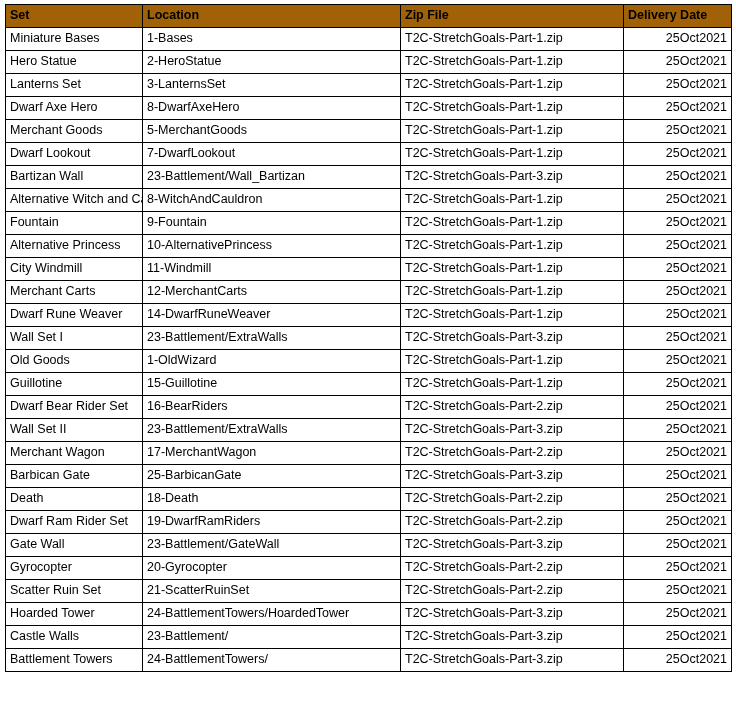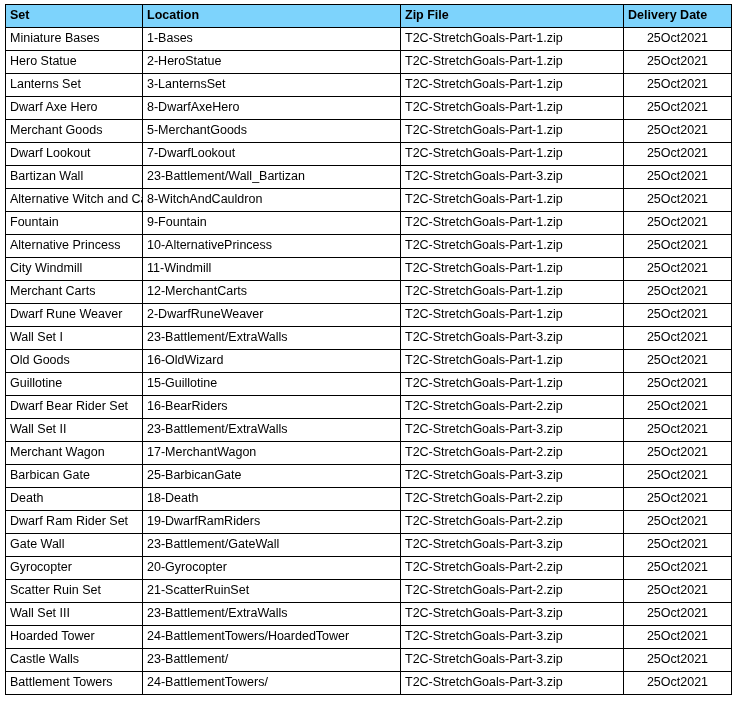--- a/index.html
+++ b/index.html
@@ -30,29 +30,29 @@
     border: 1px solid #000000;
     padding: 2px 4px 3px 4px;
     height: 17px;
     line-height: 15px;
     overflow: hidden;
     white-space: nowrap;
     text-overflow: clip;
     vertical-align: middle;
   }
   table.grid thead th {
-    background: #7dd3fc;
+    background: #a16207;
     font-weight: bold;
     text-align: left;
   }
   col.c-set { width: 137px; }
   col.c-loc { width: 258px; }
   col.c-zip { width: 223px; }
   col.c-date { width: 108px; }
-  td.date, th.date { text-align: center; }
+  td.date, th.date { text-align: right; }
   td.set, td.loc, td.zip { text-align: left; }
 </style>
 </head>
 <body>
 
 <div class="sheet">
   <table class="grid">
     <colgroup>
       <col class="c-set">
       <col class="c-loc">
@@ -135,33 +135,33 @@
           <td class="date">25Oct2021</td>
         </tr>
         <tr>
           <td class="set">Merchant Carts</td>
           <td class="location">12-MerchantCarts</td>
           <td class="zip">T2C-StretchGoals-Part-1.zip</td>
           <td class="date">25Oct2021</td>
         </tr>
         <tr>
           <td class="set">Dwarf Rune Weaver</td>
-          <td class="location">2-DwarfRuneWeaver</td>
+          <td class="location">14-DwarfRuneWeaver</td>
           <td class="zip">T2C-StretchGoals-Part-1.zip</td>
           <td class="date">25Oct2021</td>
         </tr>
         <tr>
           <td class="set">Wall Set I</td>
           <td class="location">23-Battlement/ExtraWalls</td>
           <td class="zip">T2C-StretchGoals-Part-3.zip</td>
           <td class="date">25Oct2021</td>
         </tr>
         <tr>
           <td class="set">Old Goods</td>
-          <td class="location">16-OldWizard</td>
+          <td class="location">1-OldWizard</td>
           <td class="zip">T2C-StretchGoals-Part-1.zip</td>
           <td class="date">25Oct2021</td>
         </tr>
         <tr>
           <td class="set">Guillotine</td>
           <td class="location">15-Guillotine</td>
           <td class="zip">T2C-StretchGoals-Part-1.zip</td>
           <td class="date">25Oct2021</td>
         </tr>
         <tr>
@@ -209,26 +209,20 @@
         <tr>
           <td class="set">Gyrocopter</td>
           <td class="location">20-Gyrocopter</td>
           <td class="zip">T2C-StretchGoals-Part-2.zip</td>
           <td class="date">25Oct2021</td>
         </tr>
         <tr>
           <td class="set">Scatter Ruin Set</td>
           <td class="location">21-ScatterRuinSet</td>
           <td class="zip">T2C-StretchGoals-Part-2.zip</td>
-          <td class="date">25Oct2021</td>
-        </tr>
-        <tr>
-          <td class="set">Wall Set III</td>
-          <td class="location">23-Battlement/ExtraWalls</td>
-          <td class="zip">T2C-StretchGoals-Part-3.zip</td>
           <td class="date">25Oct2021</td>
         </tr>
         <tr>
           <td class="set">Hoarded Tower</td>
           <td class="location">24-BattlementTowers/HoardedTower</td>
           <td class="zip">T2C-StretchGoals-Part-3.zip</td>
           <td class="date">25Oct2021</td>
         </tr>
         <tr>
           <td class="set">Castle Walls</td>

